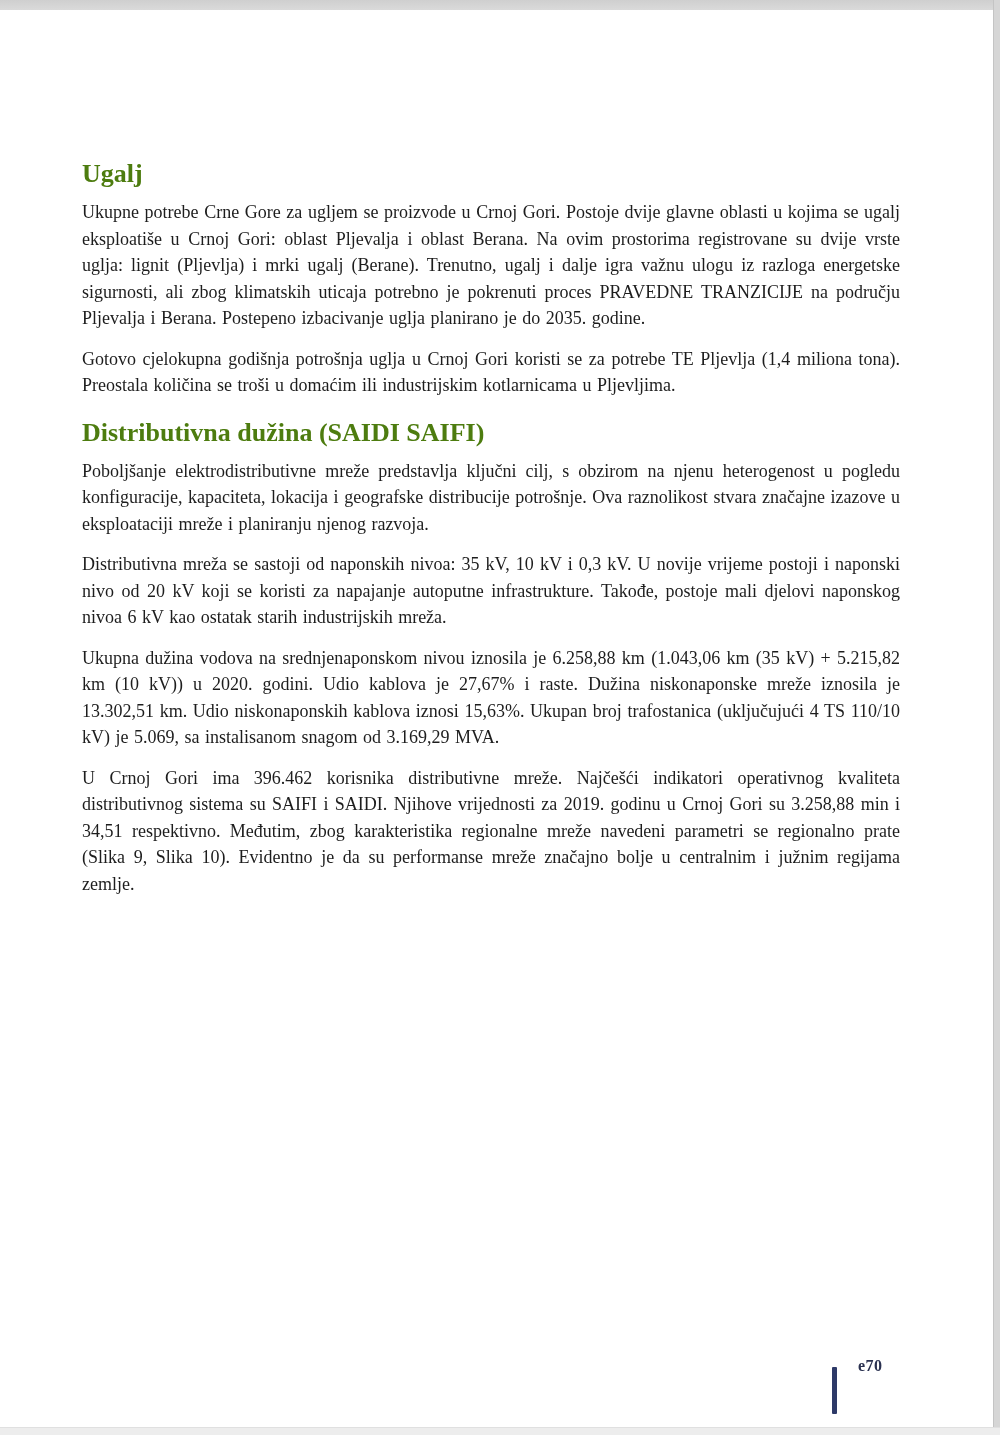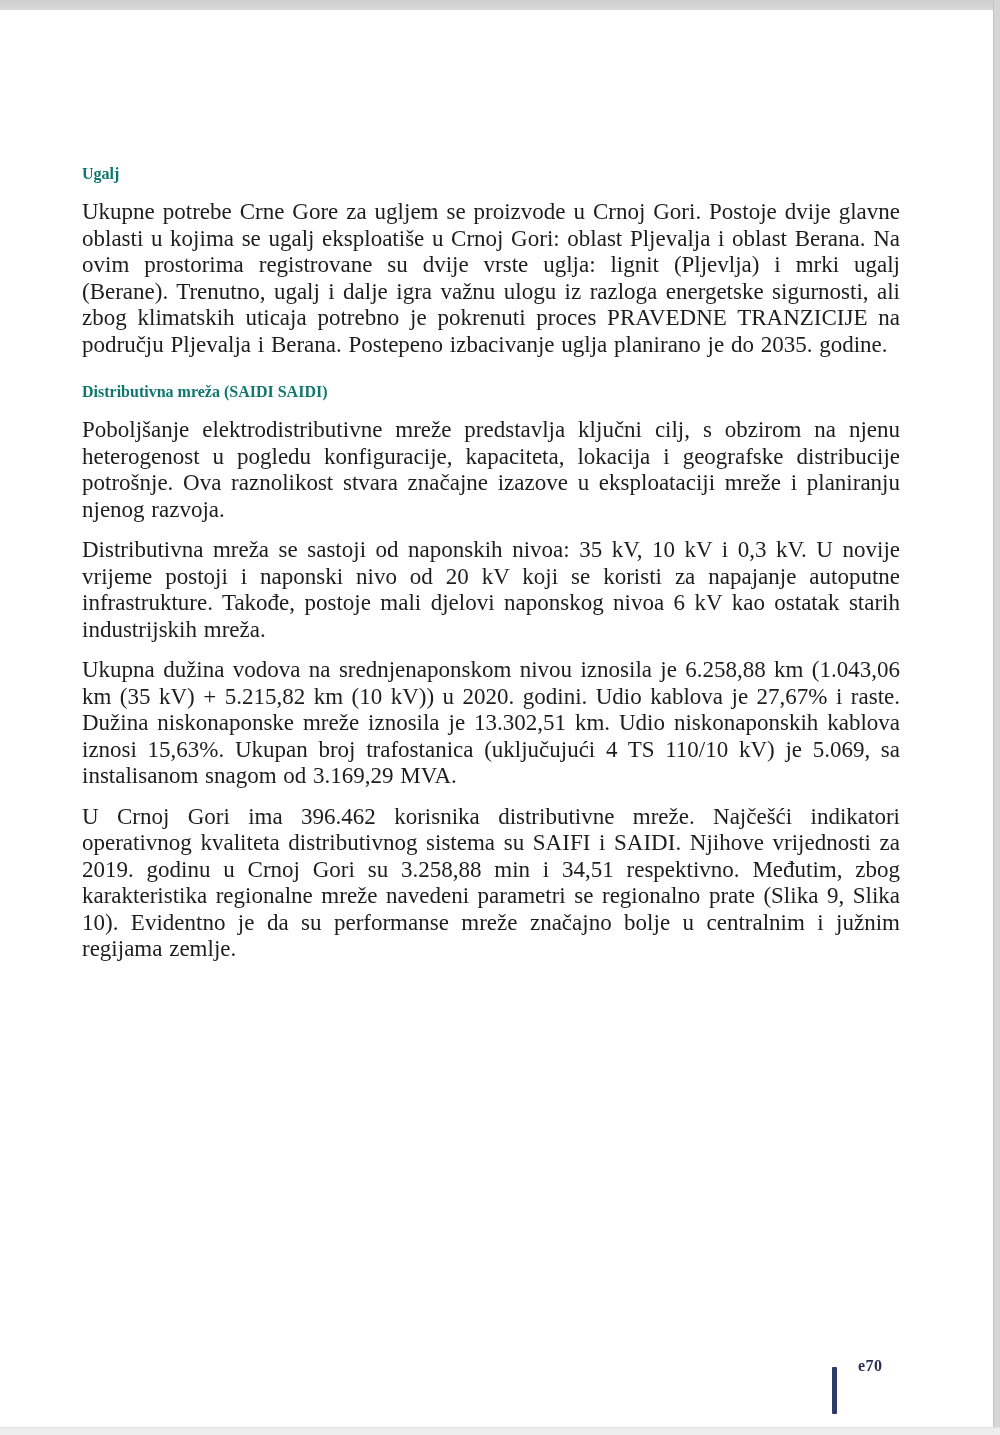--- a/index.html
+++ b/index.html
@@ -35,31 +35,31 @@
     border-top: 1px solid #e0e0e0;
   }
   .content {
     position: absolute;
     left: 82px;
     top: 161px;
     width: 818px;
     color: #1e1e1e;
   }
   .doc-heading {
-    font-size: 16px;
+    font-size: 26px;
     font-weight: bold;
-    color: #0f766e;
+    color: #4d7c0f;
     margin: 0 0 13px 0;
     line-height: 25px;
   }
   .doc-heading.second {
     margin-top: 21px;
   }
   .doc-paragraph {
-    font-size: 23px;
+    font-size: 18px;
     line-height: 26.5px;
     text-align: justify;
     text-align-last: left;
     margin: 0 0 14px 0;
     color: #1d1d1d;
     word-spacing: 1px;
   }
   .footer {
     position: absolute;
     left: 0; top: 0;
@@ -91,22 +91,23 @@
 <div class="edge-top"></div>
 <div class="edge-right"></div>
 <div class="edge-bottom"></div>
 
 <div class="content">
 
   <h2 class="doc-heading">Ugalj</h2>
 
   <p class="doc-paragraph">Ukupne potrebe Crne Gore za ugljem se proizvode u Crnoj Gori. Postoje dvije glavne oblasti u kojima se ugalj eksploatiše u Crnoj Gori: oblast Pljevalja i oblast Berana. Na ovim prostorima registrovane su dvije vrste uglja: lignit (Pljevlja) i mrki ugalj (Berane). Trenutno, ugalj i dalje igra važnu ulogu iz razloga energetske sigurnosti, ali zbog klimatskih uticaja potrebno je pokrenuti proces PRAVEDNE TRANZICIJE na području Pljevalja i Berana. Postepeno izbacivanje uglja planirano je do 2035. godine.</p>
 
+  <p class="doc-paragraph">Gotovo cjelokupna godišnja potrošnja uglja u Crnoj Gori koristi se za potrebe TE Pljevlja (1,4 miliona tona). Preostala količina se troši u domaćim ili industrijskim kotlarnicama u Pljevljima.</p>
 
-  <h2 class="doc-heading second">Distributivna mreža (SAIDI SAIDI)</h2>
+  <h2 class="doc-heading second">Distributivna dužina (SAIDI SAIFI)</h2>
 
   <p class="doc-paragraph">Poboljšanje elektrodistributivne mreže predstavlja ključni cilj, s obzirom na njenu heterogenost u pogledu konfiguracije, kapaciteta, lokacija i geografske distribucije potrošnje. Ova raznolikost stvara značajne izazove u eksploataciji mreže i planiranju njenog razvoja.</p>
 
   <p class="doc-paragraph">Distributivna mreža se sastoji od naponskih nivoa: 35 kV, 10 kV i 0,3 kV. U novije vrijeme postoji i naponski nivo od 20 kV koji se koristi za napajanje autoputne infrastrukture. Takođe, postoje mali djelovi naponskog nivoa 6 kV kao ostatak starih industrijskih mreža.</p>
 
   <p class="doc-paragraph">Ukupna dužina vodova na srednjenaponskom nivou iznosila je 6.258,88 km (1.043,06 km (35 kV) + 5.215,82 km (10 kV)) u 2020. godini. Udio kablova je 27,67% i raste. Dužina niskonaponske mreže iznosila je 13.302,51 km. Udio niskonaponskih kablova iznosi 15,63%. Ukupan broj trafostanica (uključujući 4 TS 110/10 kV) je 5.069, sa instalisanom snagom od 3.169,29 MVA.</p>
 
   <p class="doc-paragraph">U Crnoj Gori ima 396.462 korisnika distributivne mreže. Najčešći indikatori operativnog kvaliteta distributivnog sistema su SAIFI i SAIDI. Njihove vrijednosti za 2019. godinu u Crnoj Gori su 3.258,88 min i 34,51 respektivno. Međutim, zbog karakteristika regionalne mreže navedeni parametri se regionalno prate (Slika 9, Slika 10). Evidentno je da su performanse mreže značajno bolje u centralnim i južnim regijama zemlje.</p>
 
 </div>

